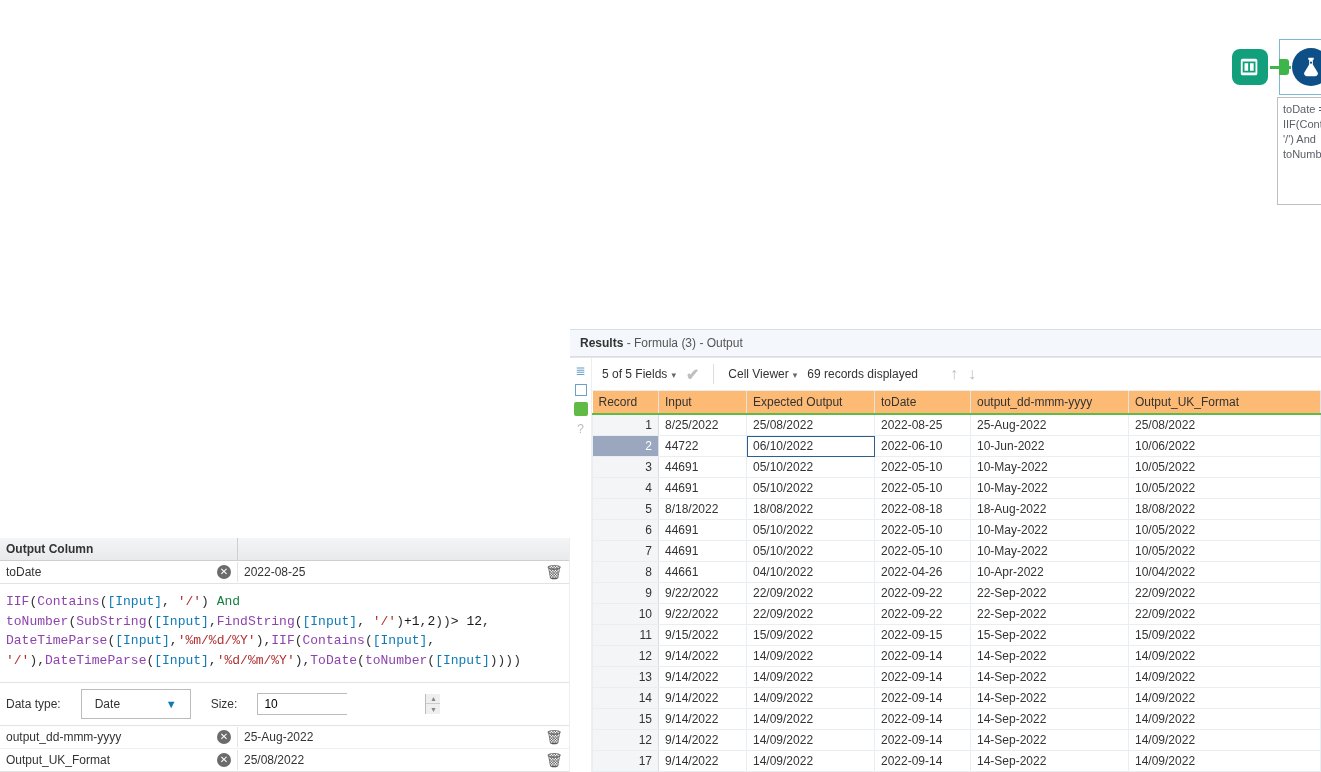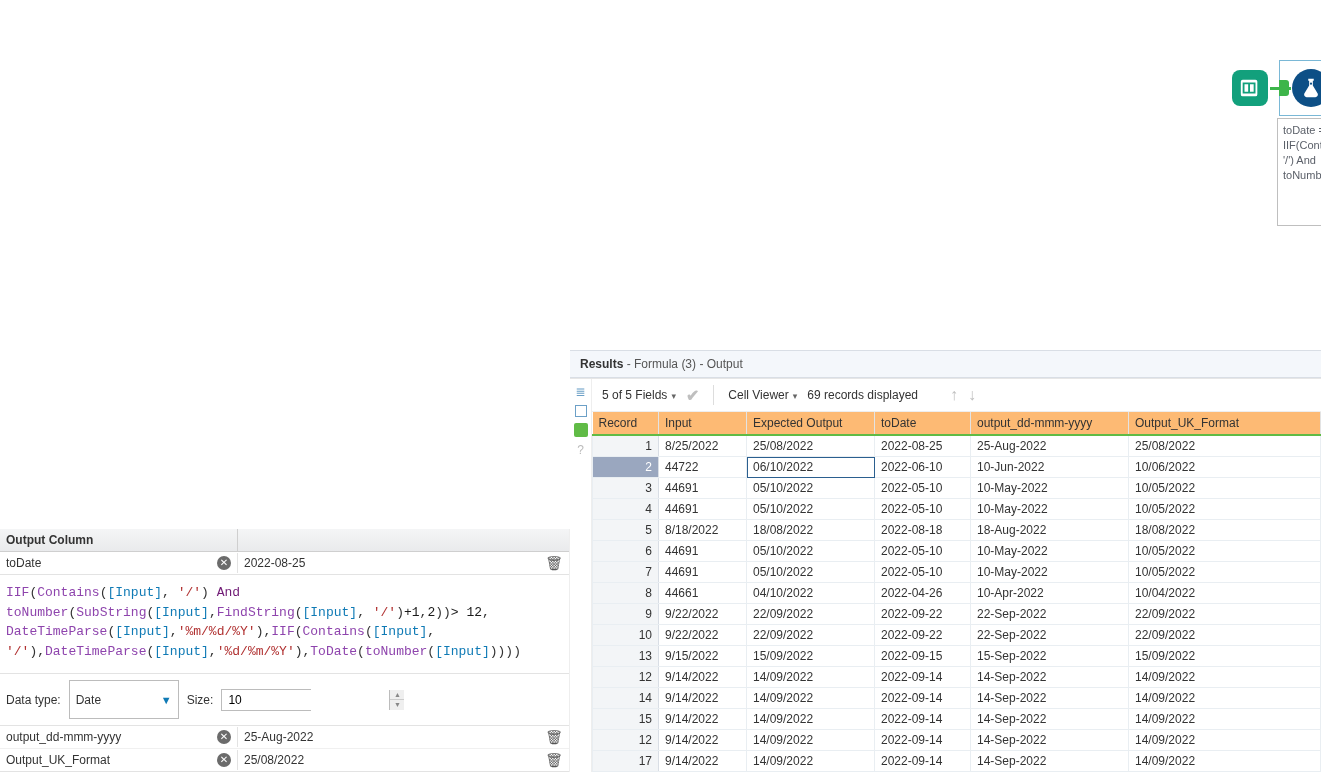--- a/index.html
+++ b/index.html
@@ -43,27 +43,27 @@
     border-top:1px solid #e3e3e3;
     border-bottom:1px solid #e3e3e3;
     line-height:1.5;
     white-space: normal;
     min-height: 100px;
   }
   .fn { color:#8e44ad; }
   .id { color:#0f7ab5; }
   .str { color:#b03030; }
   .num { color:#1a1a1a; font-weight:normal; }
-  .kw { color:#701a75; }
+  .kw { color:#15803d; }
   .op { color:#1a1a1a; }
 
-  .dtype-row { display:flex; align-items:center; gap:8px; padding:6px 6px; border-bottom:1px solid #e3e3e3; }
+  .dtype-row { display:flex; align-items:center; gap:20px; padding:6px 6px; border-bottom:1px solid #e3e3e3; }
   .dtype-row label { color:#333; }
   .dtype-select {
-    width: 110px; height: 39px; border:1px solid #bcbcbc; background:#fff; display:flex; align-items:center; justify-content:space-between; padding:0 6px;
+    width: 110px; height: 30px; border:1px solid #bcbcbc; background:#fff; display:flex; align-items:center; justify-content:space-between; padding:0 13px;
   }
   .chev-down { color:#0f7ab5; font-size:11px; }
   .size-input { width:90px; display:flex; align-items:center; border:1px solid #bcbcbc; height:22px; }
   .size-input input { flex:1; border:none; padding:0 6px; height:100%; font-family:inherit; font-size:12px; outline:none; }
   .spinner { display:flex; flex-direction:column; border-left:1px solid #bcbcbc; }
   .spinner div { height:10px; width:14px; display:flex; align-items:center; justify-content:center; font-size:7px; color:#888; background:#efefef; cursor:pointer; }
   .spinner div:first-child{border-bottom:1px solid #ccc;}
 
   .extra-row {
     display:flex; align-items:center;
@@ -359,36 +359,44 @@
                 </tr>
                 <tr>
                   <td class="rec">10</td>
                   <td>9/22/2022</td>
                   <td>22/09/2022</td>
                   <td>2022-09-22</td>
                   <td>22-Sep-2022</td>
                   <td>22/09/2022</td>
                 </tr>
                 <tr>
-                  <td class="rec">13</td>
+                  <td class="rec">11</td>
                   <td>9/15/2022</td>
                   <td>15/09/2022</td>
                   <td>2022-09-15</td>
                   <td>15-Sep-2022</td>
                   <td>15/09/2022</td>
                 </tr>
                 <tr>
                   <td class="rec">12</td>
                   <td>9/14/2022</td>
                   <td>14/09/2022</td>
                   <td>2022-09-14</td>
                   <td>14-Sep-2022</td>
                   <td>14/09/2022</td>
                 </tr>
                 <tr>
+                  <td class="rec">13</td>
+                  <td>9/14/2022</td>
+                  <td>14/09/2022</td>
+                  <td>2022-09-14</td>
+                  <td>14-Sep-2022</td>
+                  <td>14/09/2022</td>
+                </tr>
+                <tr>
                   <td class="rec">14</td>
                   <td>9/14/2022</td>
                   <td>14/09/2022</td>
                   <td>2022-09-14</td>
                   <td>14-Sep-2022</td>
                   <td>14/09/2022</td>
                 </tr>
                 <tr>
                   <td class="rec">15</td>
                   <td>9/14/2022</td>

